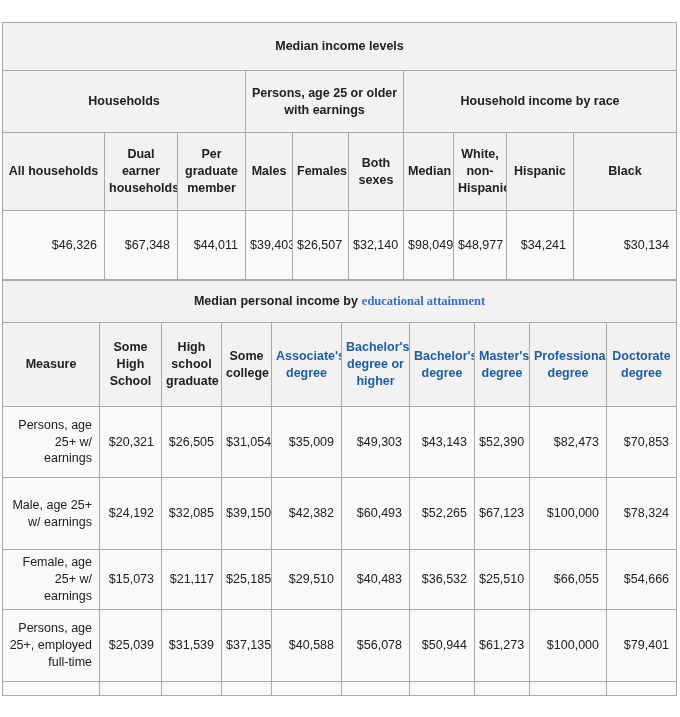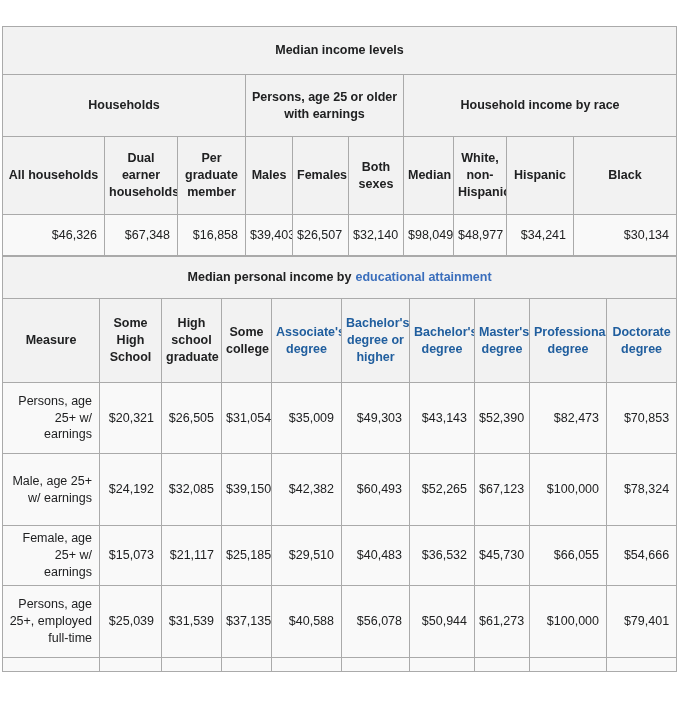--- a/index.html
+++ b/index.html
@@ -2,21 +2,21 @@
 <html><head>
 <meta charset="utf-8">
 <style>
   html,body{margin:0;padding:0;background:#ffffff;}
   body{
     width:680px;height:717px;overflow:hidden;
     font-family:"Liberation Sans", sans-serif;
     color:#202122;
     -webkit-font-smoothing:antialiased;
   }
-  .page{padding:10px 0 0 2px;margin-top:16px;}
+  .page{padding:22px 0 0 2px;}
   table{
     border-collapse:collapse;
     table-layout:fixed;
     width:674px;
     background:#f9f9f9;
   }
   th,td{
     border:1px solid #aaaaaa;
     font-size:12.5px;
     line-height:1.35;
@@ -31,30 +31,30 @@
   }
   td{
     background:#f9f9f9;
     text-align:right;
     padding:4px 7px 4px 4px;
   }
   
   .r-title1{height:48px;}
   .r-groups{height:62px;}
   .r-cols1{height:78px;}
-  .r-vals1{height:41px;}
+  .r-vals1{height:69px;}
   .r-title2{height:42px;}
   .r-cols2{height:84px;}
   .r-e1{height:71px;}
   .r-e2{height:72px;}
   .r-e3{height:53px;}
   .r-e4{height:72px;}
   .r-e5{height:46px;}
   .r-partial{height:14px;}
-  .link{color:#3a6ebc;cursor:pointer;}
+  .link{color:#3a6ebc;cursor:pointer;font-family:Liberation Serif, serif;}
   .hlink{color:#205e9e;cursor:pointer;}
   .prefix{margin-right:4px;}
 </style>
 </head>
 <body>
 
 <div class="page">
 
   <table>
     <colgroup>
@@ -86,21 +86,21 @@
       <th>Females</th>
       <th>Both sexes</th>
       <th>Median</th>
       <th>White, non-Hispanic</th>
       <th>Hispanic</th>
       <th>Black</th>
     </tr>
     <tr class="r-vals1">
       <td>$46,326</td>
       <td>$67,348</td>
-      <td>$16,858</td>
+      <td>$44,011</td>
       <td>$39,403</td>
       <td>$26,507</td>
       <td>$32,140</td>
       <td>$98,049</td>
       <td>$48,977</td>
       <td>$34,241</td>
       <td>$30,134</td>
     </tr>
   </tbody>
     </table>
@@ -162,21 +162,21 @@
       <td>$78,324</td>
     </tr>
     <tr class="r-e3">
       <td>Female, age 25+ w/ earnings</td>
       <td>$15,073</td>
       <td>$21,117</td>
       <td>$25,185</td>
       <td>$29,510</td>
       <td>$40,483</td>
       <td>$36,532</td>
-      <td>$45,730</td>
+      <td>$25,510</td>
       <td>$66,055</td>
       <td>$54,666</td>
     </tr>
     <tr class="r-e4">
       <td>Persons, age 25+, employed full-time</td>
       <td>$25,039</td>
       <td>$31,539</td>
       <td>$37,135</td>
       <td>$40,588</td>
       <td>$56,078</td>

